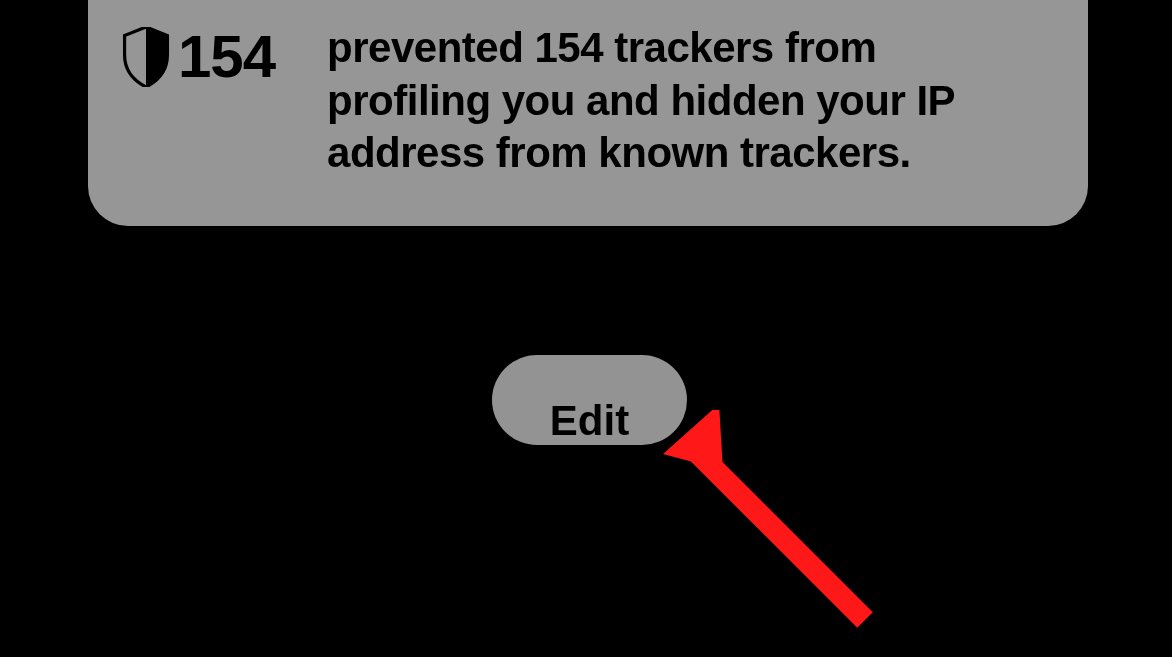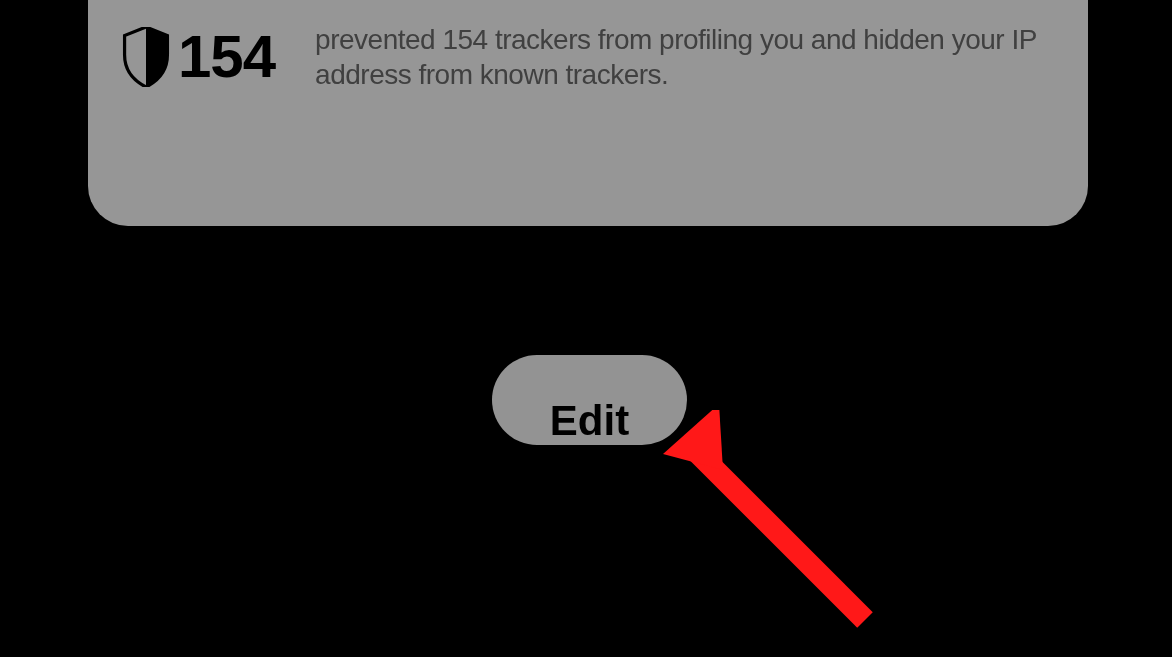--- a/index.html
+++ b/index.html
@@ -21,43 +21,44 @@
       left: 88px;
       width: 1000px;
       height: 226px;
       background: #969696;
       border-radius: 0 0 40px 40px;
       display: flex;
       align-items: flex-start;
       padding-top: 22px;
       padding-left: 32px;
       padding-right: 40px;
+      gap: 12px;
     }
     .tracker-count-wrap {
       display: flex;
       align-items: center;
       gap: 6px;
       flex-shrink: 0;
     }
     .shield-icon {
       width: 52px;
       height: 60px;
       display: block;
     }
     .tracker-count {
       font-size: 60px;
       font-weight: 600;
       color: #000;
       letter-spacing: -1px;
     }
     .privacy-text {
-      font-size: 28px;
+      font-size: 42px;
       line-height: 1.25;
-      color: #404040;
-      font-weight: 400;
+      color: #000000;
+      font-weight: 700;
       margin-left: 40px;
       letter-spacing: -0.5px;
     }
     .edit-button {
       position: absolute;
       top: 355px;
       left: 492px;
       width: 195px;
       height: 90px;
       background: #939393;

